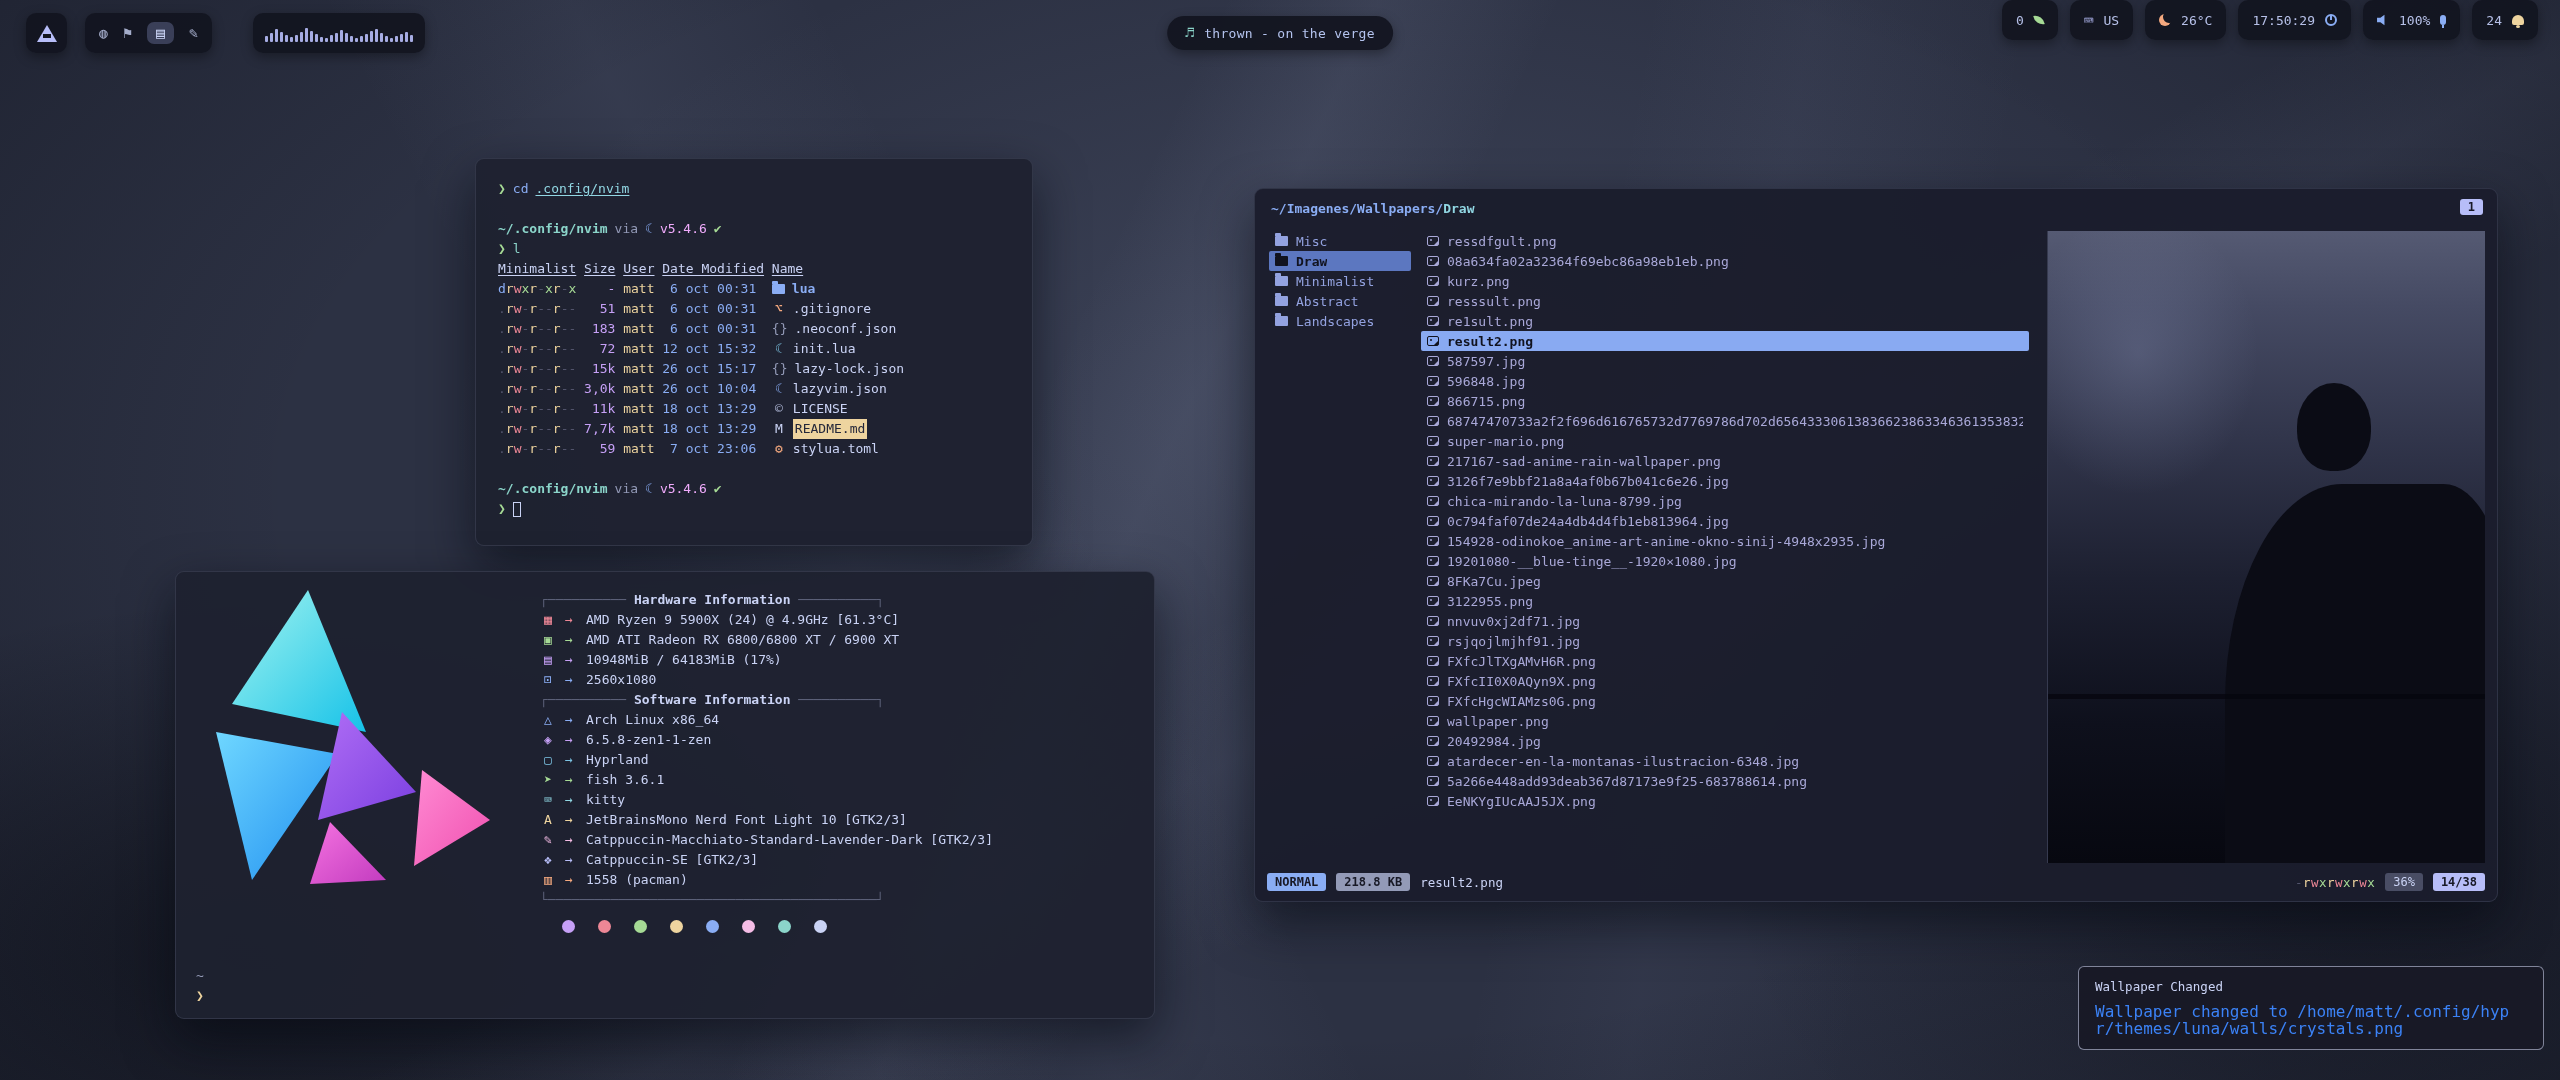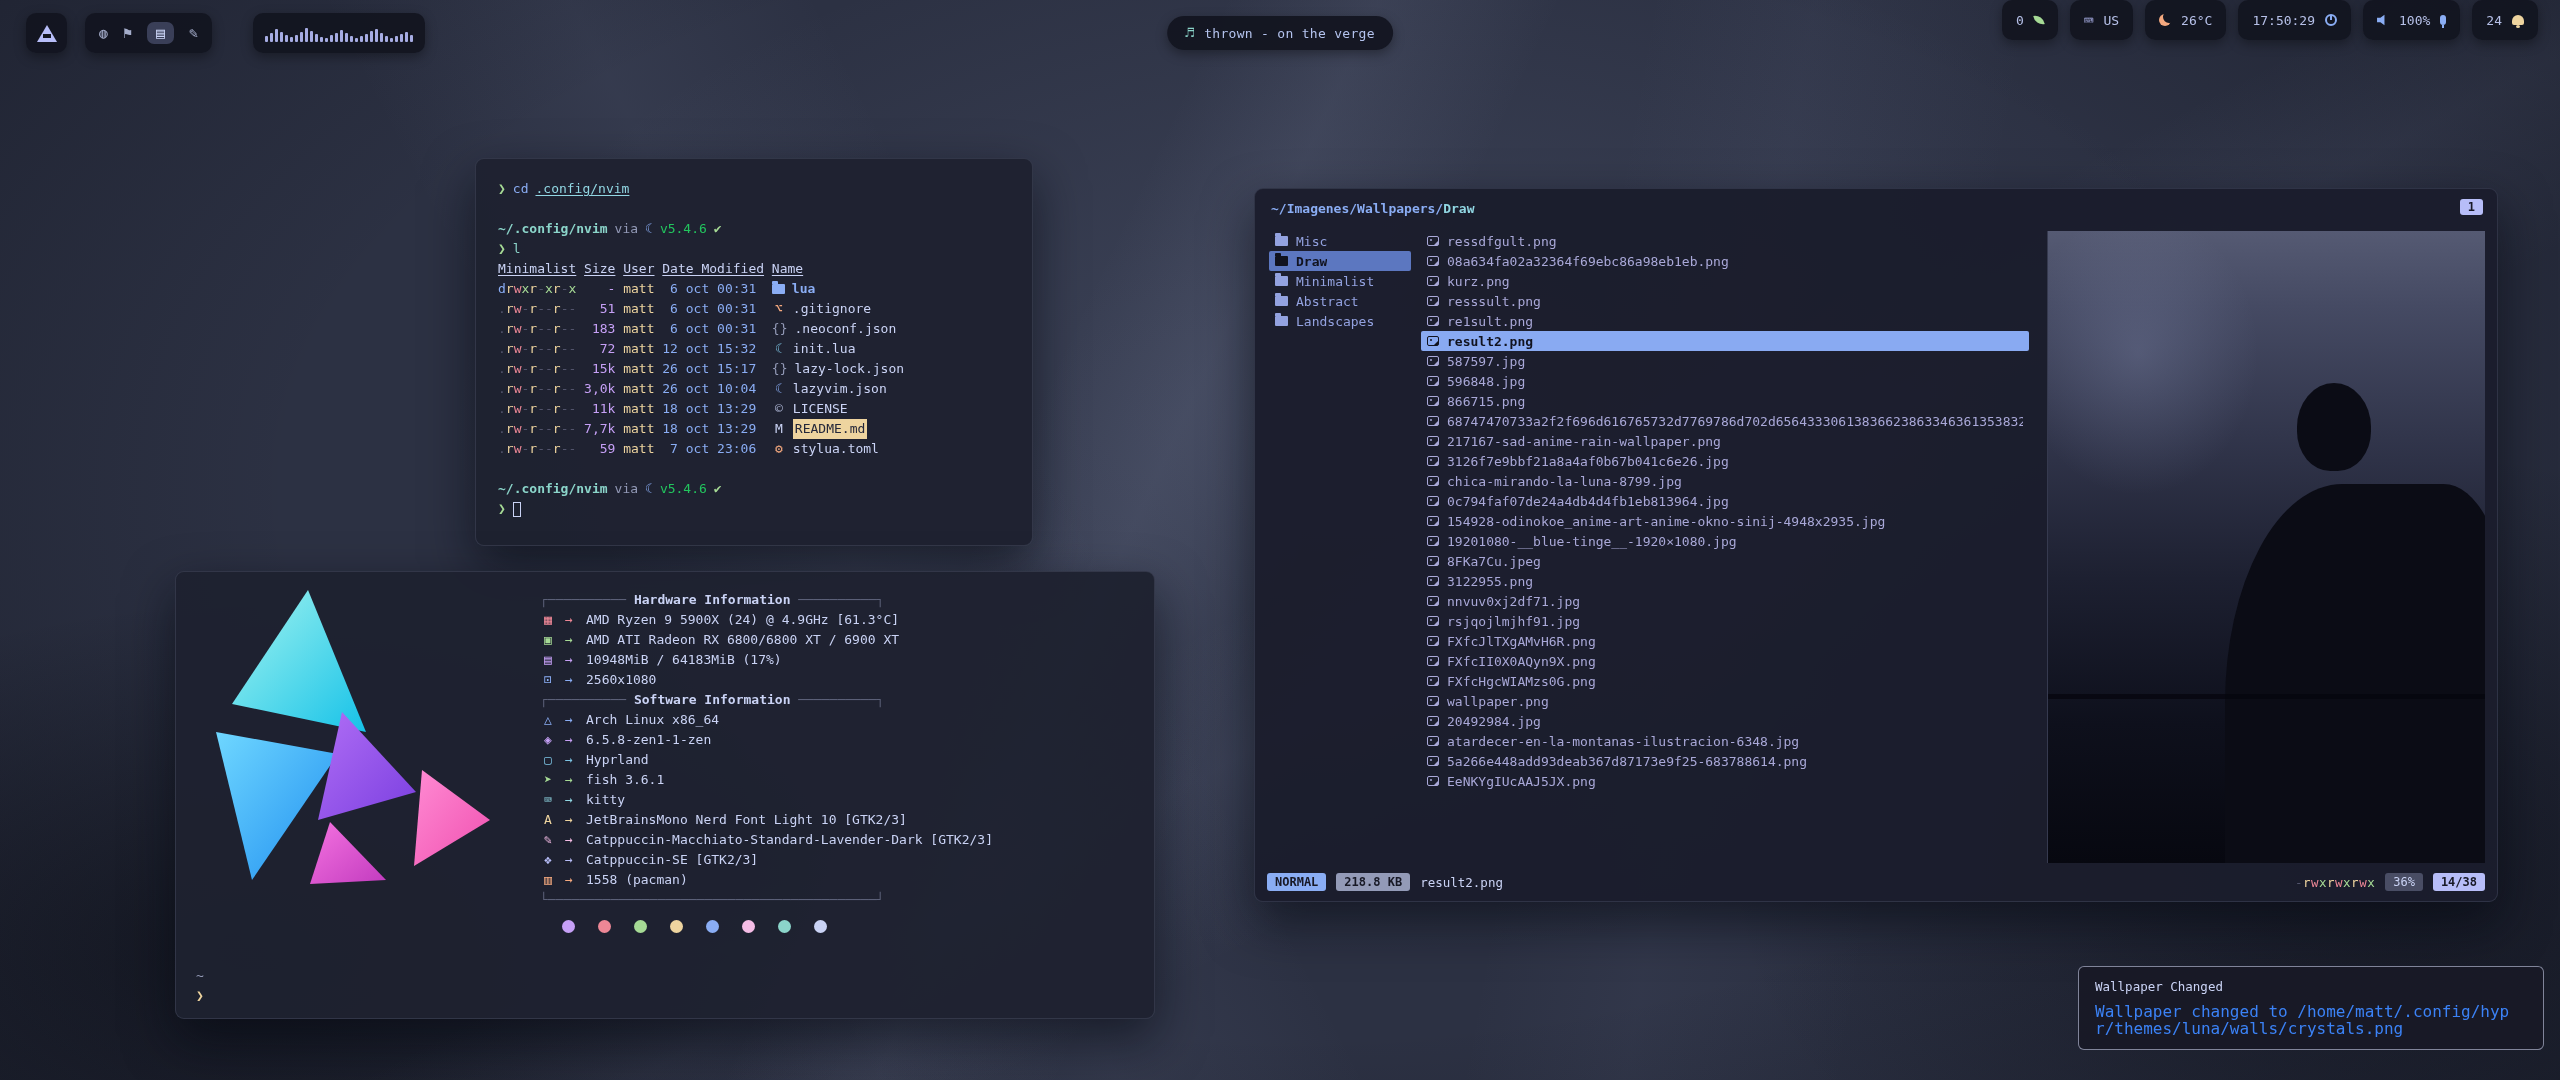--- a/index.html
+++ b/index.html
@@ -59,21 +59,21 @@
   .term { left:475px; top:158px; width:558px; height:388px; padding:20px 22px;
     font-size:13px; line-height:20px; color:#cad3f5; }
   .tline { height:20px; display:flex; gap:7px; align-items:center; white-space:pre; }
   .blank { height:20px; }
   .p-ch { color:#a6da95; }
   .cmd { color:#8aadf4; }
   .arg { color:#91d7e3; text-decoration:underline; text-underline-offset:2px; }
   .path { color:#8bd5ca; font-weight:bold; }
   .via { color:#939ab7; }
   .moon { color:#8aadf4; }
-  .ver { color:#22c55e; }
+  .ver { color:#f0abfc; }
   .chk { color:#a6da95; }
   .cmd2 { color:#8bd5ca; }
   .cursor { display:inline-block; width:8px; height:15px; border:1px solid #cad3f5; }
   .ls-head, .ls-row { display:grid; grid-template-columns:10ch 4ch 4ch 13ch auto; column-gap:1ch; height:20px; }
   .ls-head span, .ls-row span { white-space:pre; }
   .lsh0,.lsh1,.lsh2,.lsh3,.lsh4 { text-decoration:underline; text-underline-offset:2px; color:#cad3f5; }
   .lsh1 { text-align:right; }
   .c-size { text-align:right; color:#c6a0f6; }
   .c-user { color:#eed49f; }
   .c-date { color:#8aadf4; }
@@ -444,20 +444,24 @@
         <div class="fm-row file">
           <span class="fic-img"></span>
           <span class="fm-name">866715.png</span>
         </div>
         <div class="fm-row file">
           <span class="fic-img"></span>
           <span class="fm-name">68747470733a2f2f696d616765732d7769786d702d6564333061383662386334636135383261653464</span>
         </div>
         <div class="fm-row file">
           <span class="fic-img"></span>
+          <span class="fm-name">super-mario.png</span>
+        </div>
+        <div class="fm-row file">
+          <span class="fic-img"></span>
           <span class="fm-name">217167-sad-anime-rain-wallpaper.png</span>
         </div>
         <div class="fm-row file">
           <span class="fic-img"></span>
           <span class="fm-name">3126f7e9bbf21a8a4af0b67b041c6e26.jpg</span>
         </div>
         <div class="fm-row file">
           <span class="fic-img"></span>
           <span class="fm-name">chica-mirando-la-luna-8799.jpg</span>
         </div>

